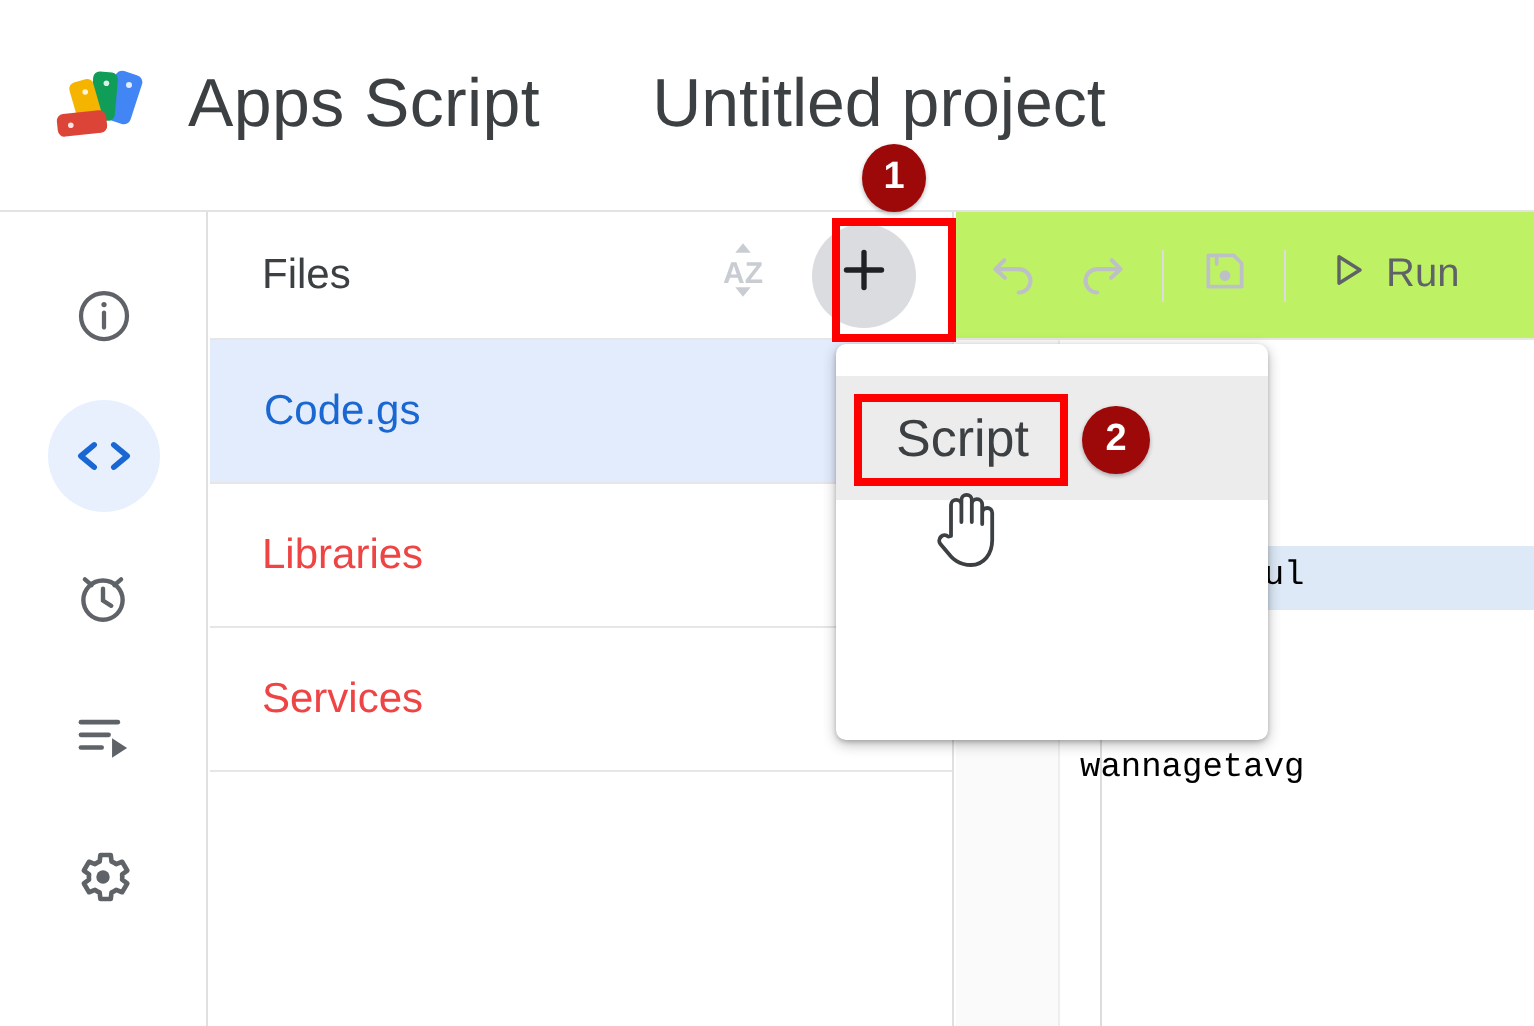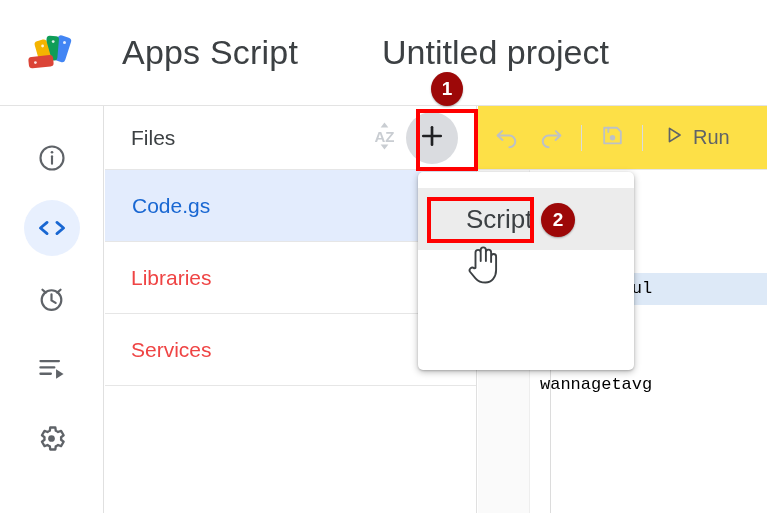--- a/index.html
+++ b/index.html
@@ -16,25 +16,25 @@
   .topbar {
     position: absolute; left: 0; top: 0; width: 767px; height: 105px;
     background: #ffffff;
     display: flex; align-items: center;
   }
   .topbar-inner { display: flex; align-items: center; padding-left: 28px; }
   .logo { width: 52px; height: 40px; position: relative; flex: none; margin-right: 14px; }
   .logo svg { display: block; }
   .app-title {
     font-size: 34px; color: #3c4043; font-weight: 400;
-    letter-spacing: .2px; white-space: nowrap; margin-left: 28px;
+    letter-spacing: .2px; white-space: nowrap;
   }
   .project-title {
     font-size: 34px; color: #3c4043; font-weight: 400;
-    margin-left: 84px; white-space: nowrap;
+    margin-left: 56px; white-space: nowrap;
   }
 
   .topbar-divider {
     position: absolute; left: 0; top: 105px; width: 767px; height: 1px;
     background: #e3e3e3;
   }
 
   
   .rail {
     position: absolute; left: 0; top: 106px; width: 104px; height: 407px;
@@ -55,41 +55,41 @@
     position: absolute; left: 105px; top: 106px; width: 372px; height: 407px;
     background: #ffffff; border-right: 1px solid #e0e0e0;
   }
   .files-header {
     height: 64px; display: flex; align-items: center;
     padding: 0 16px 0 26px; border-bottom: 1px solid #e6e6e6;
   }
   .files-title { font-size: 21px; color: #3c4043; flex: 1; }
   .sort-btn {
     width: 40px; height: 40px; display: flex; align-items: center;
-    justify-content: flex-end; cursor: pointer; margin-right: 6px;
+    justify-content: flex-start; cursor: pointer; margin-right: 6px;
   }
   .add-btn-wrap { position: relative; width: 56px; height: 56px;
     display: flex; align-items: center; justify-content: center; }
   .add-btn {
     width: 52px; height: 52px; border-radius: 50%;
     background: #dadce0; display: flex; align-items: center;
     justify-content: center; cursor: pointer;
   }
 
   .file-row {
     height: 72px; display: flex; align-items: center;
     padding-left: 26px; border-bottom: 1px solid #e6e6e6;
     font-size: 21px; color: #ef4444; cursor: pointer;
   }
   .file-row.selected { background: #e3ecfd; color: #1967d2; padding-left: 27px; }
 
   
   .editor {
     position: absolute; left: 478px; top: 106px; width: 289px; height: 407px;
-    background: #fde047; overflow: hidden;
+    background: #bef264; overflow: hidden;
   }
   .editor-toolbar {
     height: 64px; display: flex; align-items: center;
     border-bottom: 1px solid #e6e6e6; padding-left: 8px; gap: 2px;
   }
   .tb-icon {
     width: 42px; height: 42px; display: flex; align-items: center;
     justify-content: center; cursor: pointer;
   }
   .tb-sep { width: 1px; height: 26px; background: #dadce0; margin: 0 7px; }
@@ -116,21 +116,21 @@
   .selw { background: #dde9f7; }
 
   
   .dropdown {
     position: absolute; left: 418px; top: 172px; width: 216px; height: 198px;
     background: #ffffff; border-radius: 5px;
     box-shadow: 0 2px 7px rgba(0,0,0,.28), 0 1px 2px rgba(0,0,0,.18);
     padding-top: 16px; z-index: 40;
   }
   .dd-item {
-    height: 62px; display: flex; align-items: center; padding-left: 48px;
+    height: 62px; display: flex; align-items: center; padding-left: 30px;
     font-size: 26px; color: #3c4043; cursor: pointer;
   }
   .dd-item.hover { background: #ececec; }
 
   
   .cursor { position: absolute; left: 466px; top: 243px; z-index: 60; }
 
   
   .ann-box {
     position: absolute; border: 4px solid #ff0000; z-index: 50;

